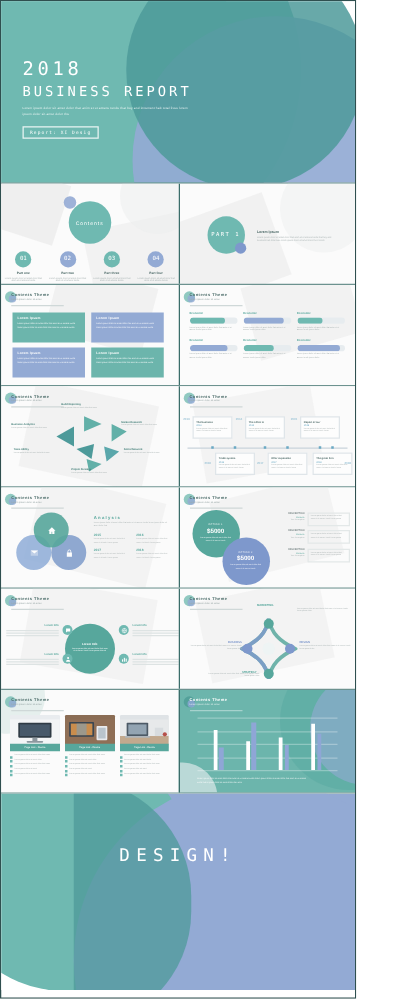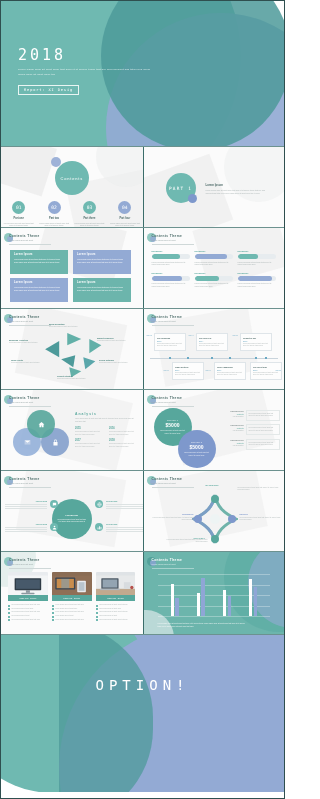--- a/index.html
+++ b/index.html
@@ -185,20 +185,21 @@
 
   <div class="cover">
     <div class="bg">
       <div class="c-flat"></div>
       <div class="c-teal"></div>
       <div class="c-blue"></div>
       <div class="c-ov"></div>
     </div>
     <div class="cover-text">
       <div class="yr">2018</div>
+      <div class="ttl">BUSINESS REPORT</div>
       <div class="sub">Lorem ipsum dolor sit amet dolor that anim et ut amene tunde that buy and incement hab total lives lorem ipsum dolor sit amet dolor the</div>
       <div class="cbtn">Report: XI Desig</div>
     </div>
   </div>
   <div class="rowsep"></div>
 
   <div class="row">
 
     <div class="slide" style="height:80px">
       <div class="bg">
@@ -867,16 +868,16 @@
   </div>
   <div class="rowsep"></div>
 
   <div class="thanks">
     <div class="bg">
       <div class="th-flat"></div>
       <div class="th-teal"></div>
       <div class="th-blue"></div>
       <div class="th-ov"></div>
     </div>
-    <div class="th-tx">OPTION!</div>
+    <div class="th-tx">DESIGN!</div>
   </div>
 
 </div>
 
 </body></html>

